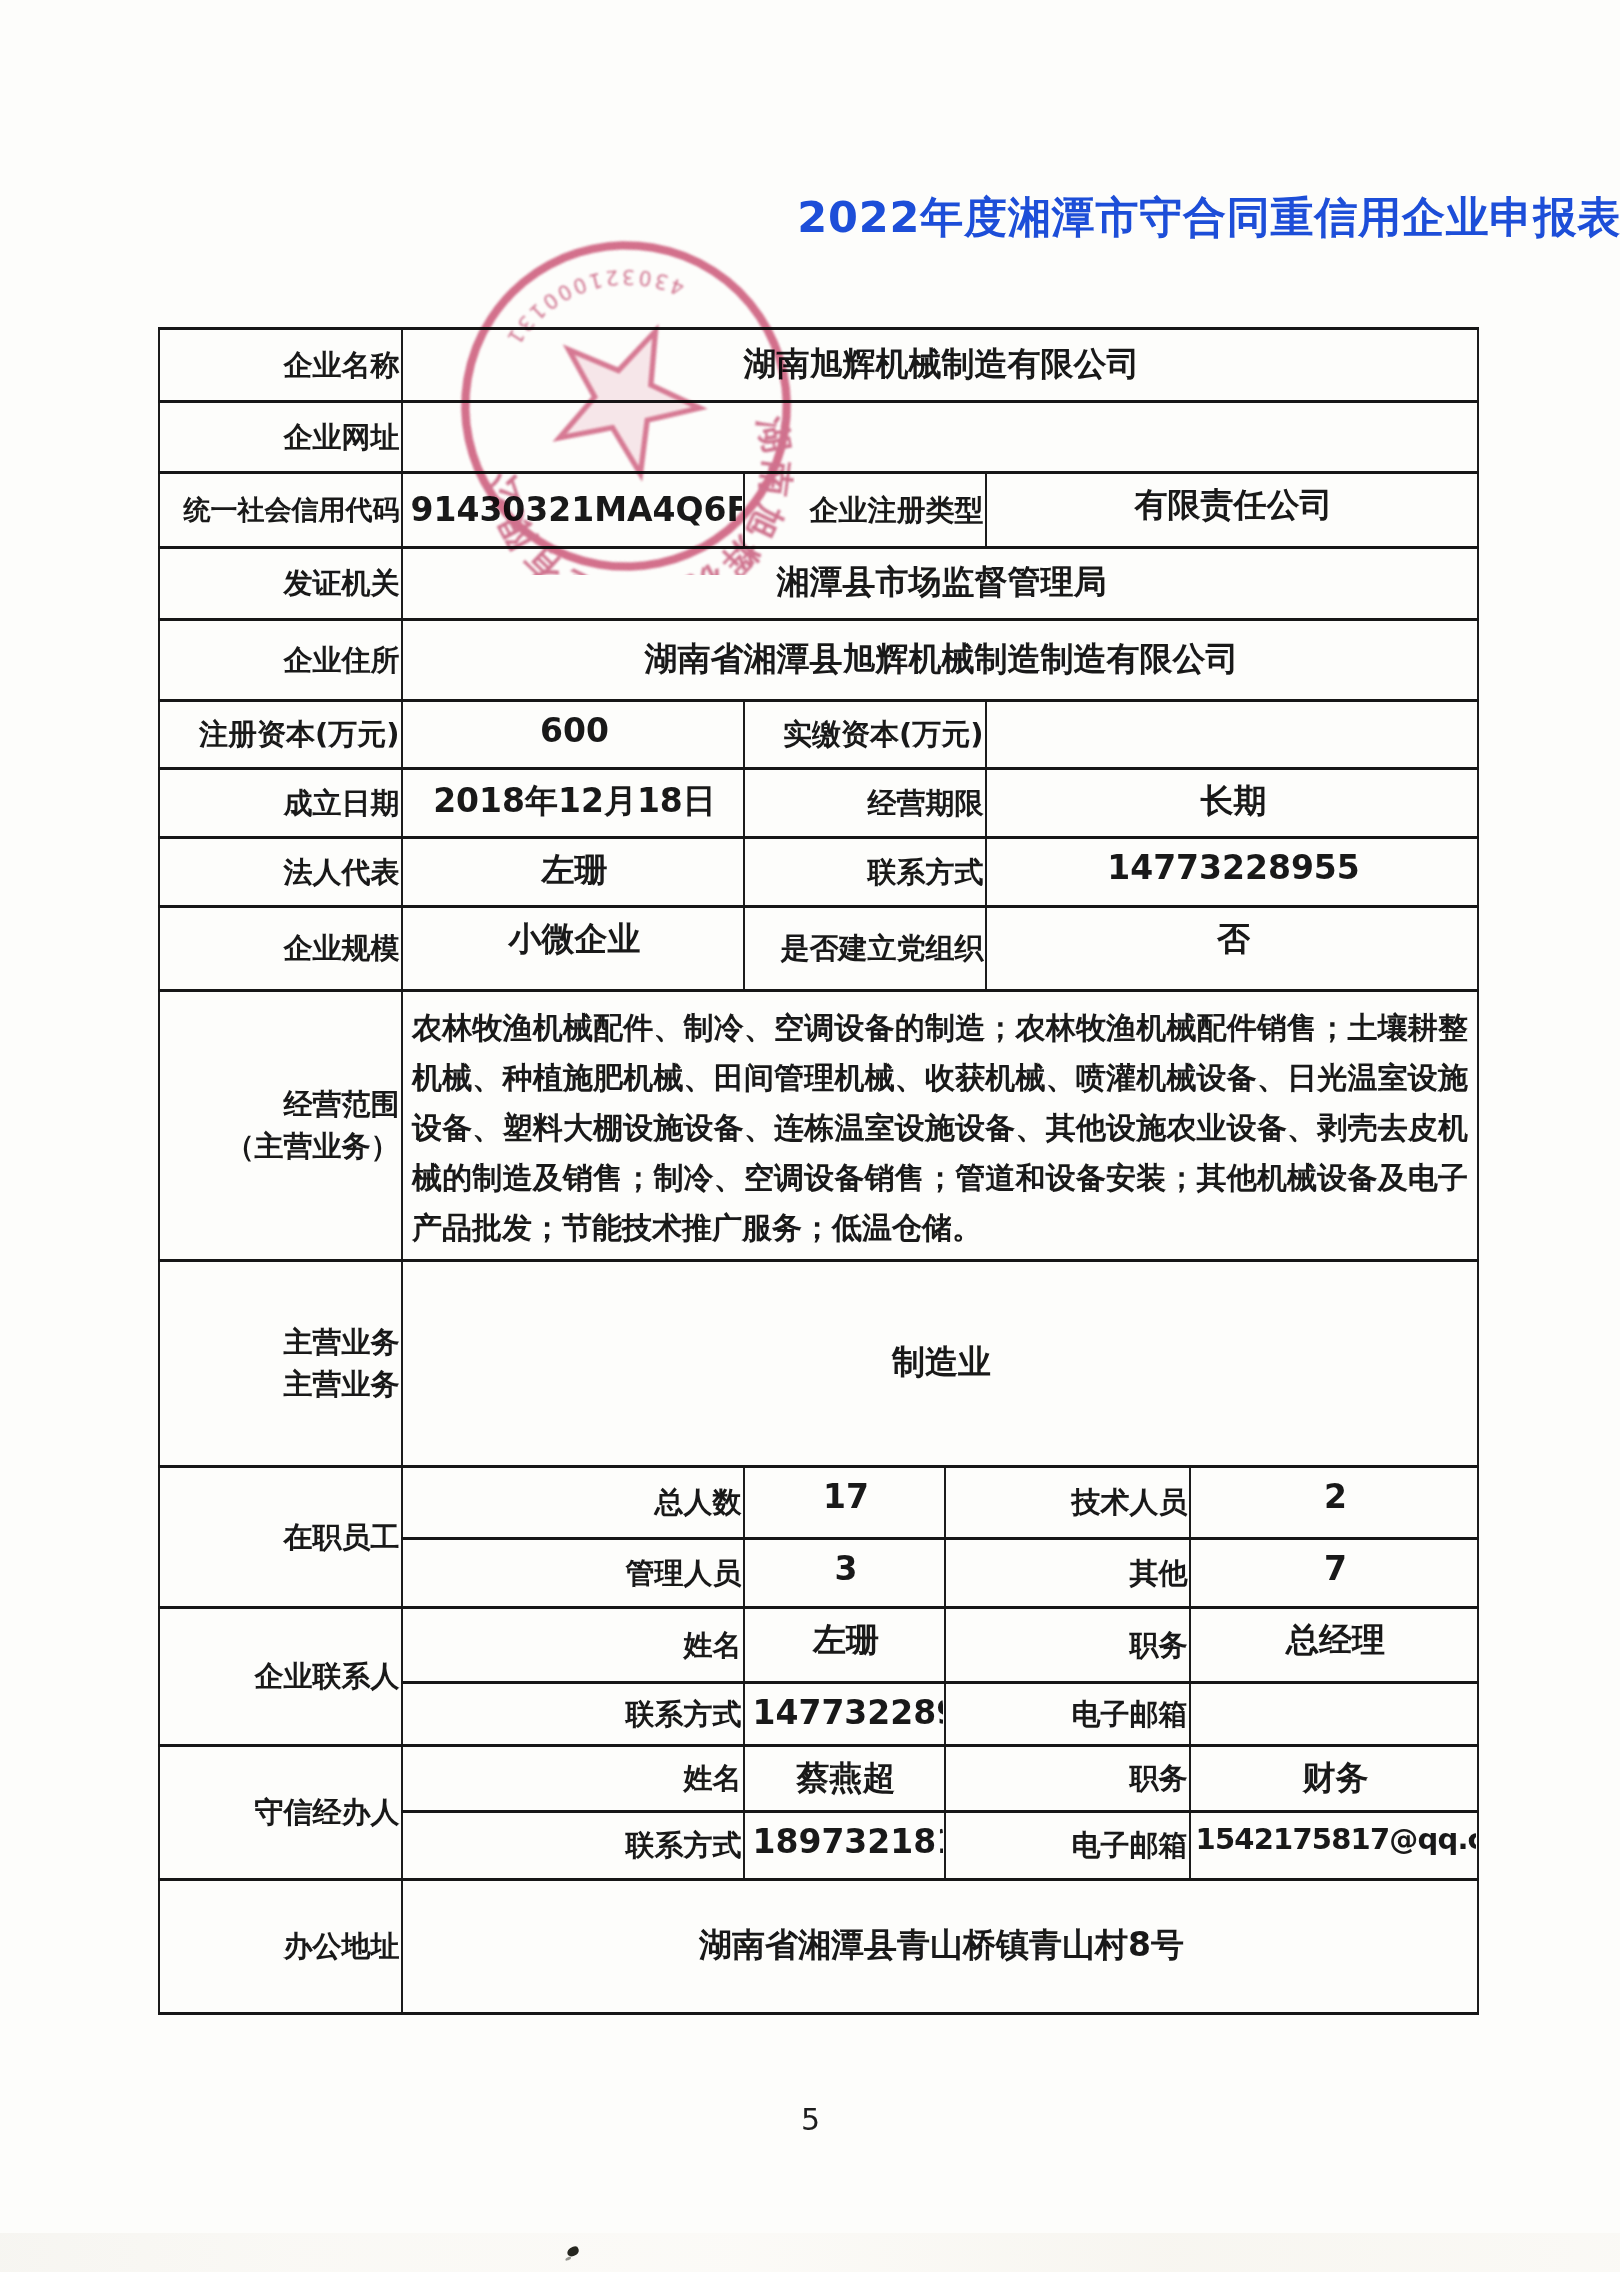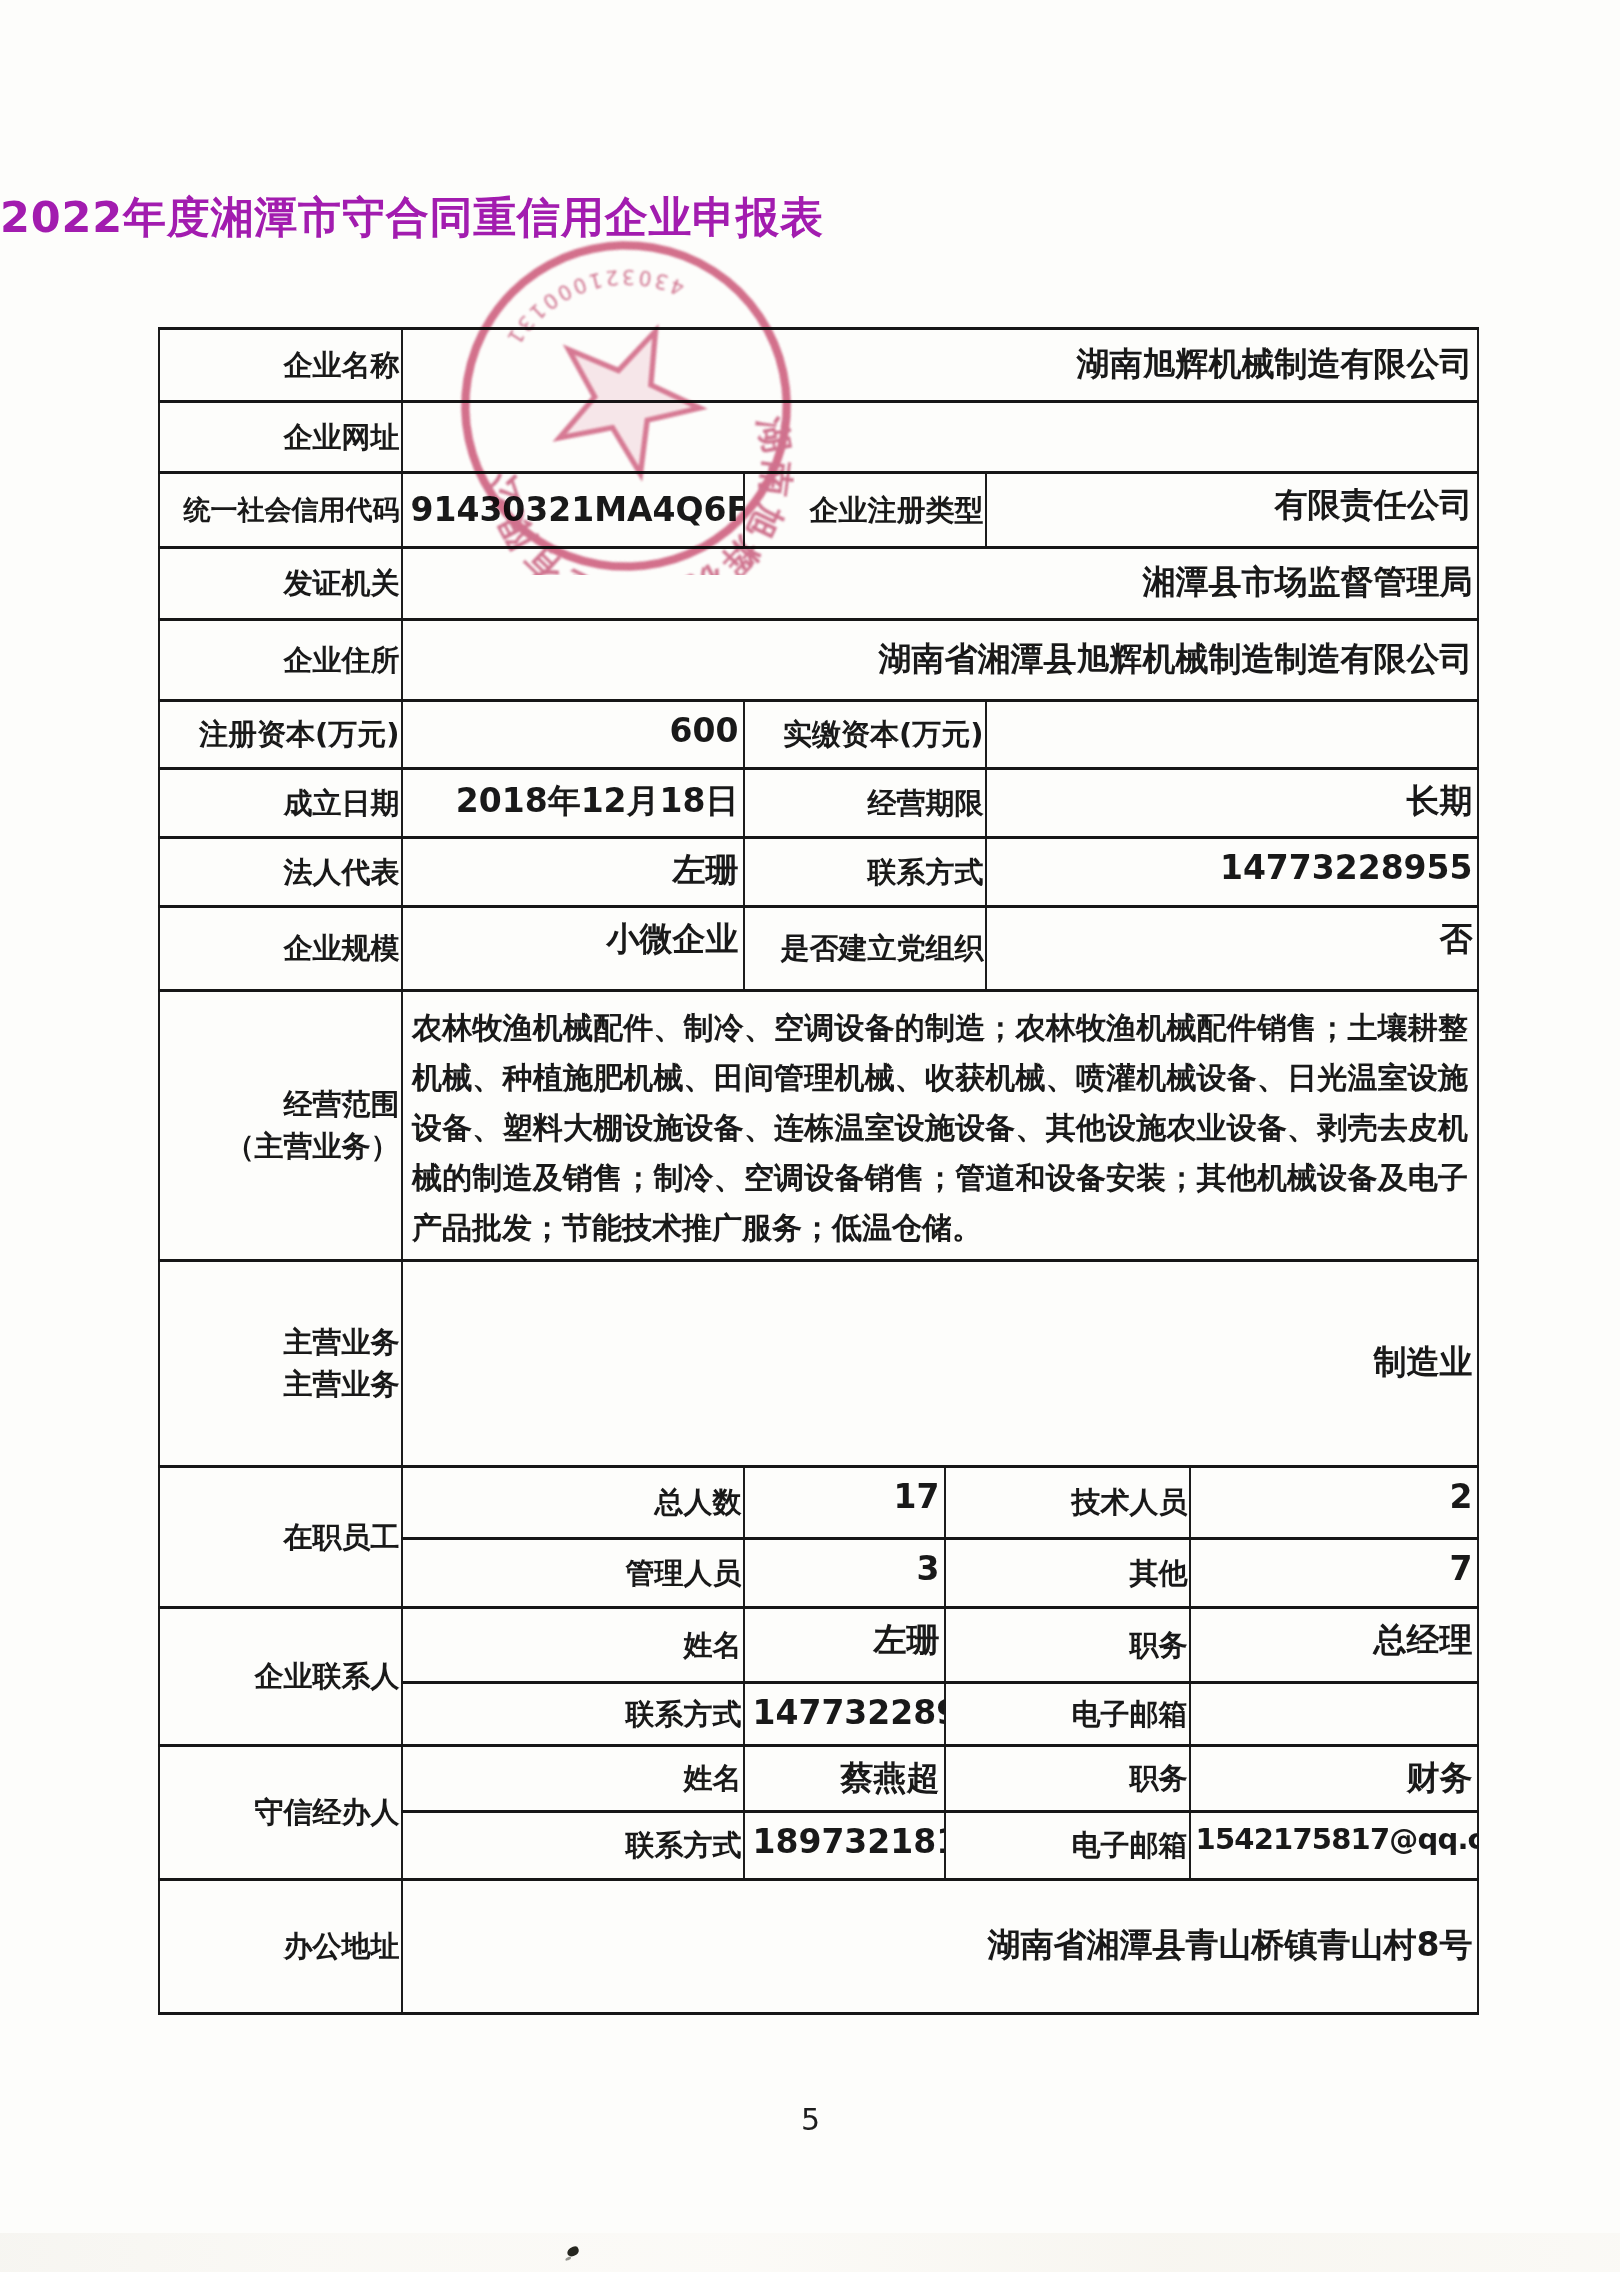--- a/index.html
+++ b/index.html
@@ -6,45 +6,46 @@
   body{
     width:1621px;height:2273px;position:relative;overflow:hidden;
     background:#fdfdfb;
     font-family:"DejaVu Sans","Liberation Sans",sans-serif;
     color:#191919;
   }
   .page{position:absolute;inset:0;}
   
   .doc-title{
     position:absolute;top:189px;left:0;right:0;
-    text-align:left;font-size:43px;font-weight:bold;
-    letter-spacing:0.8px;color:#a21caf;
+    text-align:right;font-size:43px;font-weight:bold;
+    letter-spacing:0.8px;color:#1d4ed8;
   }
   
   table.form{
     position:absolute;left:158px;top:327px;width:1319px;
     border-collapse:collapse;table-layout:fixed;
     background:transparent;
   }
   table.form td{
     border-left:2.3px solid #1c1c1c;
     border-right:2.3px solid #1c1c1c;
     border-top:3.8px solid #171717;
     border-bottom:3.8px solid #171717;
     overflow:hidden;
   }
   td.lab{
     text-align:right;vertical-align:middle;
     font-size:29px;font-weight:bold;line-height:1.45;
     padding:3px 1.5px;white-space:nowrap;
   }
   td.val{
-    text-align:right;vertical-align:top;
+    text-align:center;vertical-align:top;
     font-size:33px;font-weight:bold;
     padding:9px 4.5px 4.5px 7.5px;
+    border-radius:23px;
   }
   td.val.mid{vertical-align:middle;padding-top:3px;}
   td.val.sm{font-size:29px;padding-left:4.5px;letter-spacing:-0.8px;}
   td.scope{
     text-align:justify;vertical-align:top;
     font-size:30px;font-weight:bold;line-height:50px;
     padding:10.6px 9px 6px 9px;
   }
   tr.h97{height:73px}  tr.h94{height:71px}  tr.h100{height:75px}
   tr.h96{height:72px}  tr.h108{height:81px} tr.h90{height:68px}

